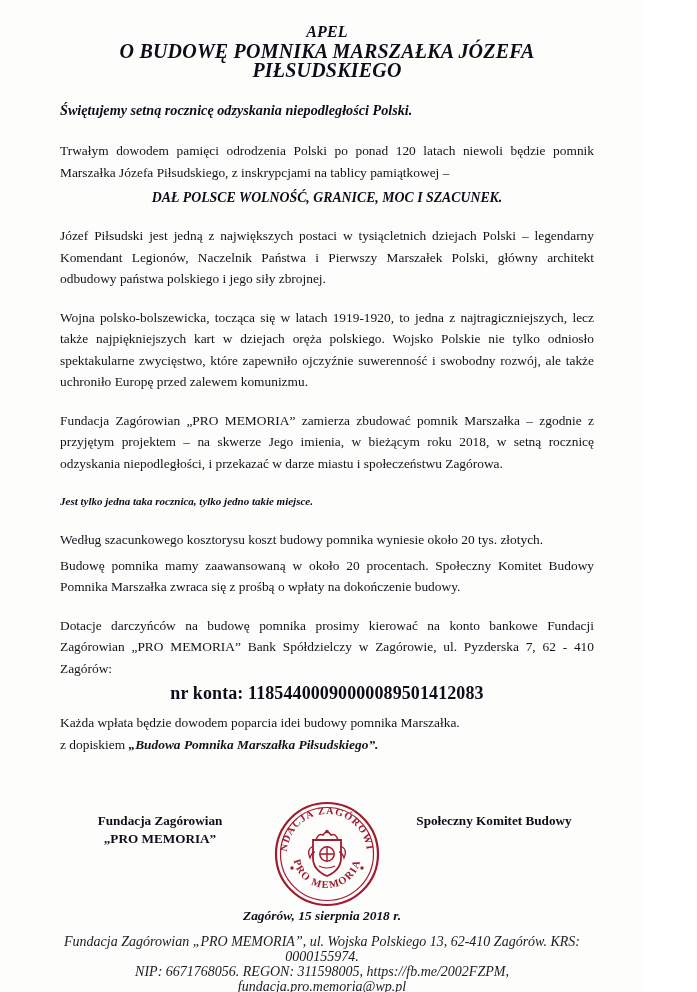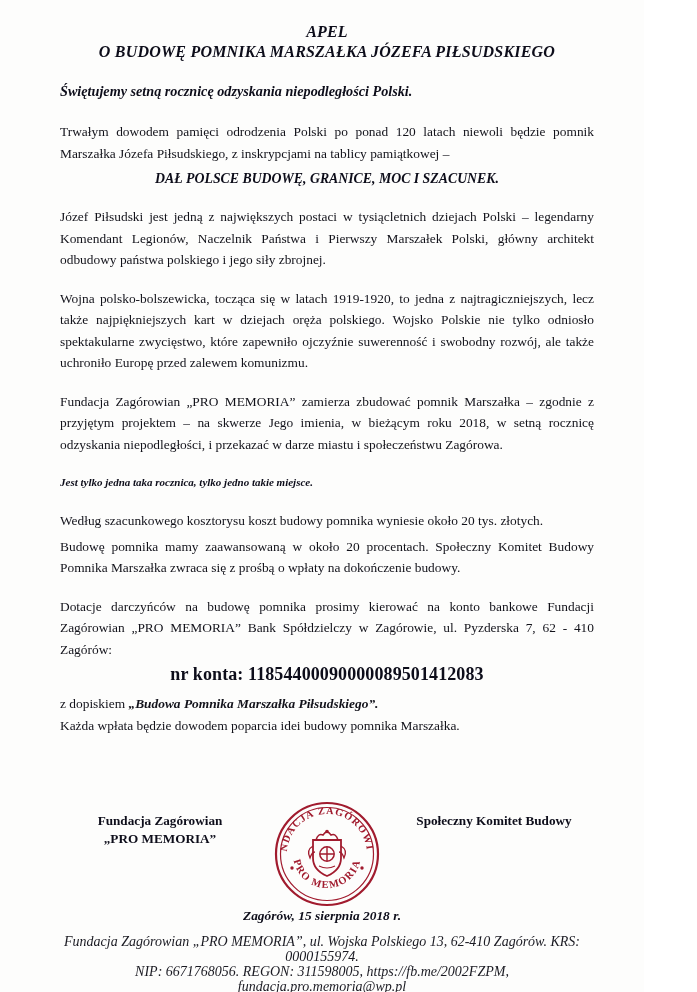--- a/index.html
+++ b/index.html
@@ -23,21 +23,21 @@
     padding: 22px 50px 0 60px;
   }
   
   .title-block {
     text-align: center;
     margin: 0 0 14px 0;
   }
   .title-line {
     font-weight: bold;
     font-style: italic;
-    font-size: 16px;
+    font-size: 20px;
     line-height: 19px;
     letter-spacing: 0.2px;
     color: #0d0d1a;
   }
   .title-line.main {
     font-size: 16px;
     margin-bottom: 1px;
   }
   
   .lead {
@@ -151,43 +151,43 @@
 <div id="page">
 
   <div class="title-block">
     <div class="title-line main">APEL</div>
     <div class="title-line">O BUDOWĘ POMNIKA MARSZAŁKA JÓZEFA PIŁSUDSKIEGO</div>
   </div>
 
   <div class="lead">Świętujemy setną rocznicę odzyskania niepodległości Polski.</div>
 
   <p class="body-text tight">Trwałym dowodem pamięci odrodzenia Polski po ponad 120 latach niewoli będzie pomnik Marszałka Józefa Piłsudskiego, z inskrypcjami na tablicy pamiątkowej –</p>
-  <div class="center-bold-italic">DAŁ POLSCE BUDOWĘ, GRANICE, MOC I SZACUNEK.</div>
+  <div class="center-bold-italic">DAŁ POLSCE WOLNOŚĆ, GRANICE, MOC I SZACUNEK.</div>
 
   <p class="body-text">Józef Piłsudski jest jedną z największych postaci w tysiącletnich dziejach Polski – legendarny Komendant Legionów, Naczelnik Państwa i Pierwszy Marszałek Polski, główny architekt odbudowy państwa polskiego i jego siły zbrojnej.</p>
 
   <p class="body-text">Wojna polsko-bolszewicka, tocząca się w latach 1919-1920, to jedna z najtragiczniejszych, lecz także najpiękniejszych kart w dziejach oręża polskiego. Wojsko Polskie nie tylko odniosło spektakularne zwycięstwo, które zapewniło ojczyźnie suwerenność i swobodny rozwój, ale także uchroniło Europę przed zalewem komunizmu.</p>
 
   <p class="body-text">Fundacja Zagórowian „PRO MEMORIA” zamierza zbudować pomnik Marszałka – zgodnie z przyjętym projektem – na skwerze Jego imienia, w bieżącym roku 2018, w setną rocznicę odzyskania niepodległości, i przekazać w darze miastu i społeczeństwu Zagórowa.</p>
 
   <div class="emph-line">Jest tylko jedna taka rocznica, tylko jedno takie miejsce.</div>
 
   <p class="body-text tight">Według szacunkowego kosztorysu koszt budowy pomnika wyniesie około 20 tys. złotych.</p>
   <p class="body-text">Budowę pomnika mamy zaawansowaną w około 20 procentach. Społeczny Komitet Budowy Pomnika Marszałka zwraca się z prośbą o wpłaty na dokończenie budowy.</p>
 
   <p class="body-text tight">Dotacje darczyńców na budowę pomnika prosimy kierować na konto bankowe Fundacji Zagórowian „PRO MEMORIA” Bank Spółdzielczy w Zagórowie, ul. Pyzderska 7, 62 - 410 Zagórów:</p>
   <div class="account-line">
     <span>nr konta:</span>
     <span>11854400090000089501412083</span>
   </div>
 
+  <div class="plain-line">Każda wpłata będzie dowodem poparcia idei budowy pomnika Marszałka.</div>
   <div class="plain-line">
     <span>z dopiskiem </span><span class="inline-bold-italic">„Budowa Pomnika Marszałka Piłsudskiego”.</span>
   </div>
-  <div class="plain-line">Każda wpłata będzie dowodem poparcia idei budowy pomnika Marszałka.</div>
 
   <div class="signature-row">
     <div class="sig-col left">
       <div>Fundacja Zagórowian</div>
       <div>„PRO MEMORIA”</div>
     </div>
 
     <div class="seal-wrap">
       <svg class="seal-svg" width="108" height="108" viewBox="0 0 108 108">
         <defs>

